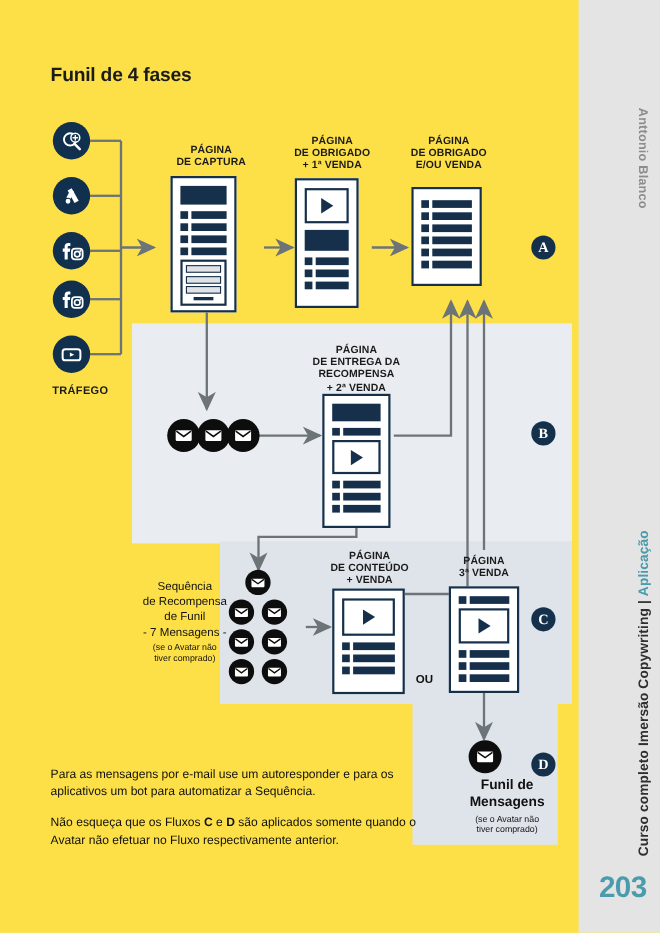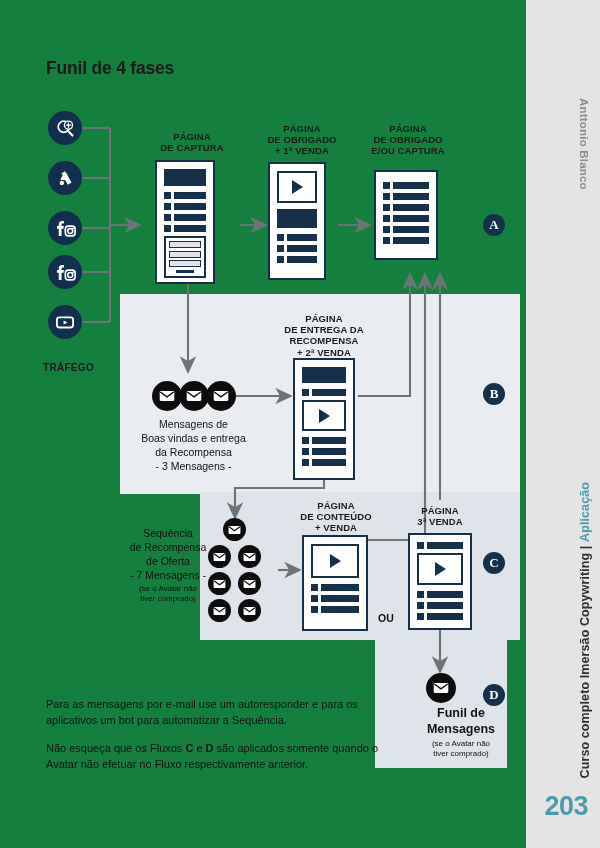--- a/index.html
+++ b/index.html
@@ -3,21 +3,21 @@
 <meta charset="utf-8">
 <style>
   html,body{margin:0;padding:0;}
   body{
     width:600px;height:848px;
     background:#ffffff;
     font-family:"Liberation Sans", sans-serif;
     overflow:hidden;
     position:relative;
   }
-  #page{position:relative;width:600px;height:848px;overflow:hidden;background:#15803d;}
+  #page{position:relative;width:600px;height:848px;overflow:hidden;background:#fde047;}
 
   
   .sidebar{
     position:absolute;top:0;right:0;width:74px;height:848px;
     background:#e4e4e4;
   }
   .side-author{
     position:absolute;right:10px;top:98px;
     writing-mode:vertical-rl;
     font-size:11.5px;font-weight:bold;letter-spacing:.2px;
@@ -49,21 +49,21 @@
   #panel-d{left:375px;top:640px;width:132px;height:128px;background:#dfe4ea;}
 
   
   .tico{
     position:absolute;width:34px;height:34px;border-radius:50%;
     background:#10304e;color:#fff;
     display:flex;align-items:center;justify-content:center;
   }
   .tico svg{display:block;}
   .traffic-label{
-    position:absolute;left:43px;top:362px;width:60px;text-align:left;
+    position:absolute;left:43px;top:350px;width:60px;text-align:center;
     font-size:10px;font-weight:bold;color:#1b1b1b;letter-spacing:.3px;
   }
 
   
   .pagebox{
     position:absolute;background:#ffffff;border:2.5px solid #15304b;
     box-sizing:border-box;padding:7px 7px;
   }
   .pb-head{background:#16304c;height:17px;width:100%;margin-bottom:6px;}
   .pb-row{display:flex;align-items:center;gap:3px;margin-bottom:4px;height:7px;}
@@ -274,21 +274,21 @@
       </div>
     <div class="pb-row">
         <div class="pb-bullet"></div>
         <div class="pb-bar"></div>
       </div>
   </div>
 
   <div class="cap" style="left:356px;top:123px;width:104px;">
     <span>PÁGINA</span><br>
     <span>DE OBRIGADO</span><br>
-    <span>E/OU CAPTURA</span>
+    <span>E/OU VENDA</span>
   </div>
   <div class="pagebox" style="left:374px;top:170px;width:64px;height:90px;padding-top:10px;">
     <div class="pb-row">
         <div class="pb-bullet"></div>
         <div class="pb-bar"></div>
       </div>
     <div class="pb-row">
         <div class="pb-bullet"></div>
         <div class="pb-bar"></div>
       </div>
@@ -324,26 +324,20 @@
         <path d="M1.6 2 L10 8 L18.4 2" fill="none" stroke="#0d0d0d" stroke-width="1.7"></path>
       </svg>
   </div>
   <div class="env big" style="left:206px;top:381px;">
     <svg width="16" height="12" viewBox="0 0 20 14">
         <rect x="0.9" y="0.9" width="18.2" height="12.2" rx="1.4" fill="#fff"></rect>
         <path d="M1.6 2 L10 8 L18.4 2" fill="none" stroke="#0d0d0d" stroke-width="1.7"></path>
       </svg>
   </div>
 
-  <div class="flowtext" style="left:126px;top:418px;width:135px;">
-    <span>Mensagens de</span><br>
-    <span>Boas vindas e entrega</span><br>
-    <span>da Recompensa</span><br>
-    <span>- 3 Mensagens -</span>
-  </div>
 
   <div class="cap" style="left:271px;top:313px;width:106px;">
     <span>PÁGINA</span><br>
     <span>DE ENTREGA DA</span><br>
     <span>RECOMPENSA</span><br>
     <span>+ 2ª VENDA</span>
   </div>
   <div class="pagebox" style="left:293px;top:358px;width:62px;height:122px;">
     <div class="pb-head" style="height:16px;"></div>
     <div class="pb-row">
@@ -408,21 +402,21 @@
   <div class="env" style="left:238px;top:599px;">
     <svg width="13" height="10" viewBox="0 0 20 14">
         <rect x="0.9" y="0.9" width="18.2" height="12.2" rx="1.4" fill="#fff"></rect>
         <path d="M1.6 2 L10 8 L18.4 2" fill="none" stroke="#0d0d0d" stroke-width="1.9"></path>
       </svg>
   </div>
 
   <div class="flowtext" style="left:120px;top:527px;width:96px;">
     <span>Sequência</span><br>
     <span>de Recompensa</span><br>
-    <span>de Oferta</span><br>
+    <span>de Funil</span><br>
     <span>- 7 Mensagens -</span>
     <span class="small">(se o Avatar não</span>
     <span class="small" style="margin-top:0;">tiver comprado)</span>
   </div>
 
   <div class="cap" style="left:287px;top:500px;width:98px;">
     <span>PÁGINA</span><br>
     <span>DE CONTEÚDO</span><br>
     <span>+ VENDA</span>
   </div>

